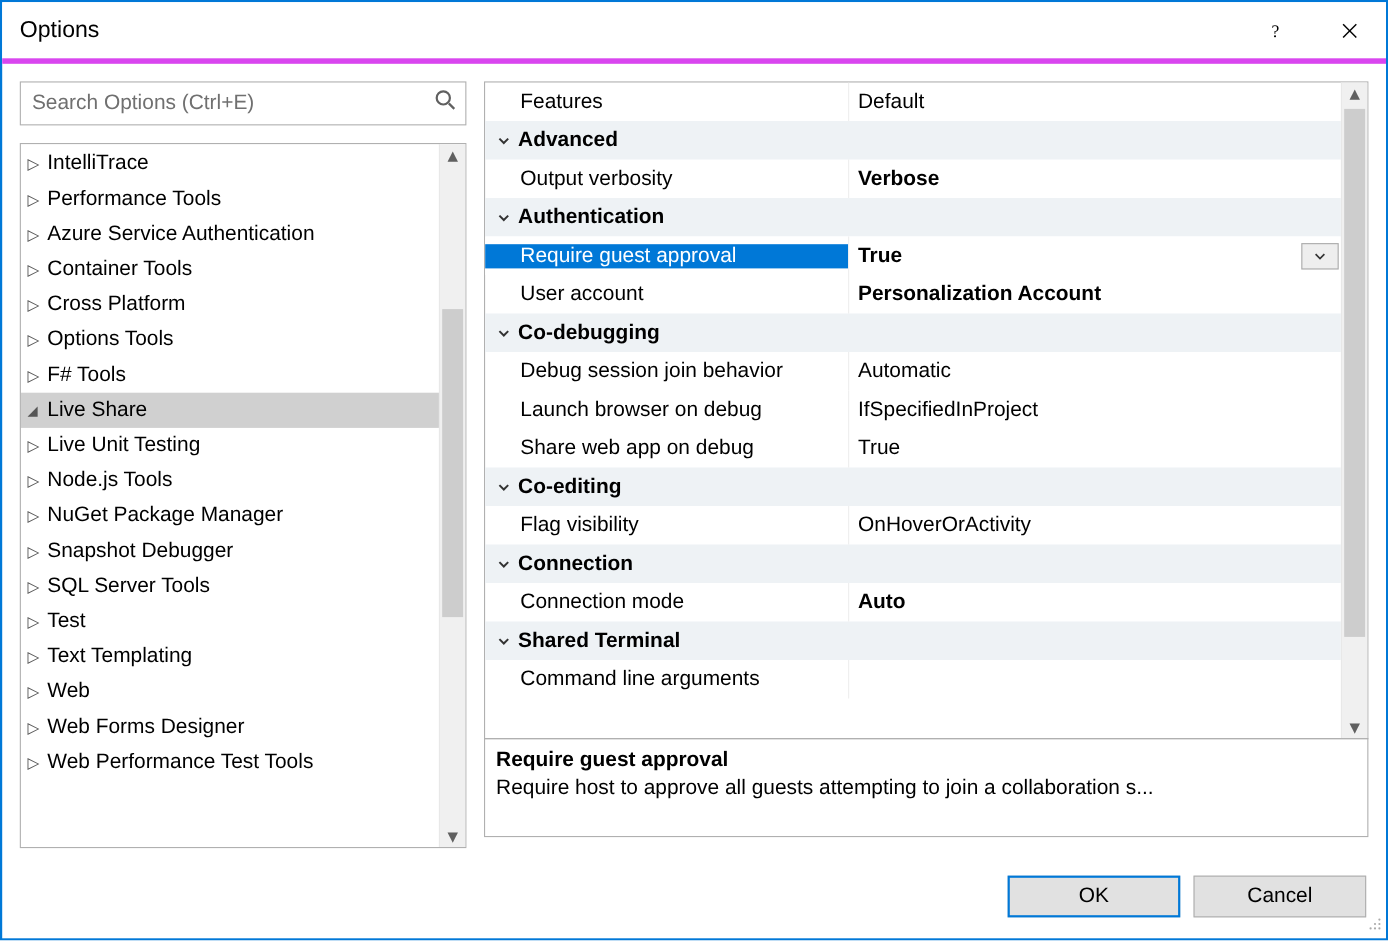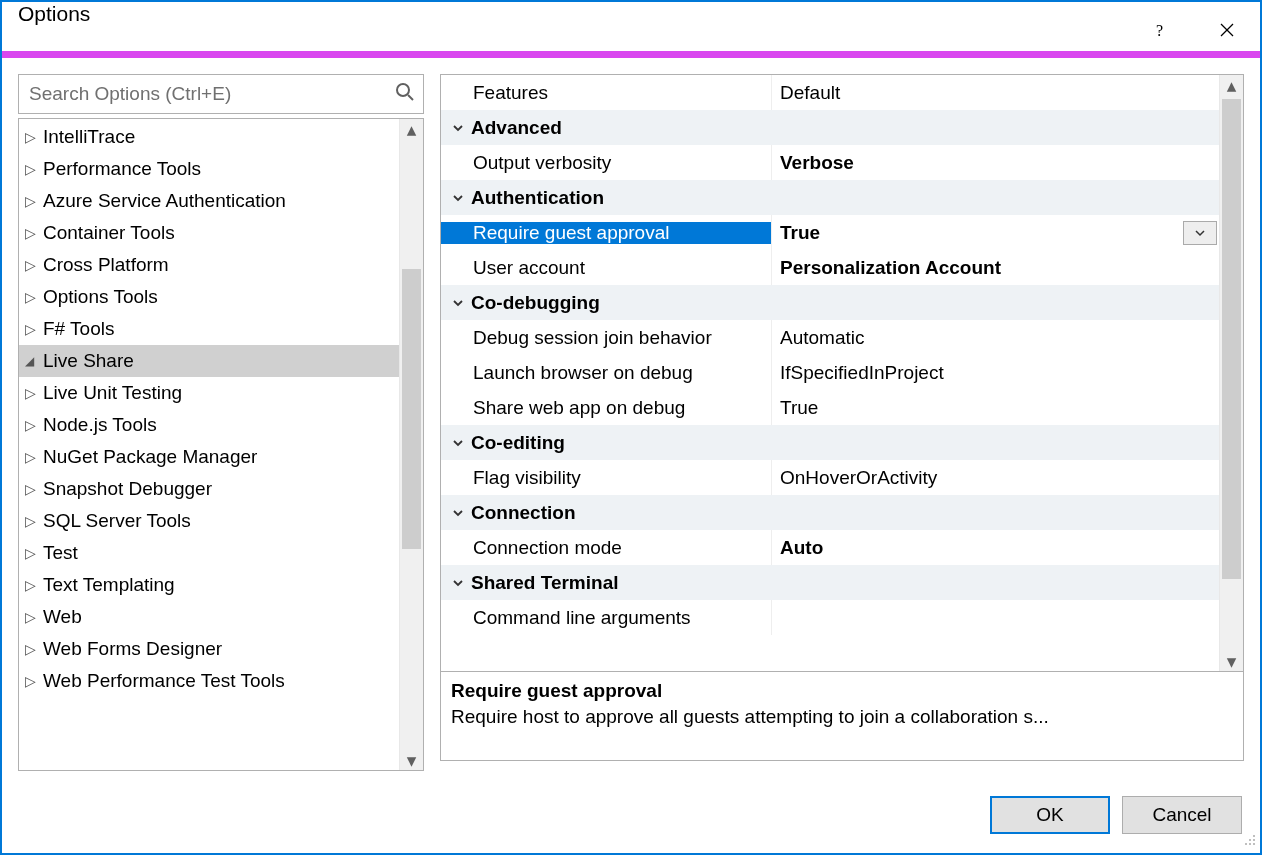--- a/index.html
+++ b/index.html
@@ -11,44 +11,45 @@
     color: #000;
   }
   .window {
     width: 1262px; height: 855px;
     border: 2px solid #0078d7;
     background: #fff;
     position: relative;
     display: flex; flex-direction: column;
   }
   .titlebar {
-    display: flex; align-items: flex-start;
+    display: flex; align-items: center;
     height: 56px; padding: 0 0 0 16px;
     background: #fff;
-    border-bottom: 7px solid #d946ef;
+    border-bottom: 5px solid #d946ef;
   }
   .titlebar .title { font-size: 21px; flex: 1; color: #000; }
   .titlebar .ctl {
     width: 66px; height: 56px;
     display: flex; align-items: center; justify-content: center;
     cursor: default; color: #000;
   }
   .titlebar .ctl svg { width: 16px; height: 16px; }
   .body {
     flex: 1;
     display: flex;
     padding: 16px;
     gap: 16px;
     min-height: 0;
   }
   
   .left {
     width: 406px;
     display: flex; flex-direction: column;
     min-height: 0;
+    gap: 12px;
   }
   .search-wrap {
     display: flex; align-items: center;
     border: 1px solid #b0b0b0;
     padding: 4px 8px;
     height: 40px;
     margin-bottom: 4px;
   }
   .search-wrap input {
     flex: 1; border: none; outline: none;
@@ -173,21 +174,21 @@
     height: 6px; margin-top:4px;
   }
   
   .footer {
     height: 66px;
     display: flex; align-items: center; justify-content: flex-end;
     padding: 0 18px 10px 0;
     gap: 12px;
   }
   .btn {
-    width: 120px; height: 38px;
+    width: 157px; height: 38px;
     background: #e1e1e1;
     border: 1px solid #adadad;
     font-family: inherit; font-size: 19px;
     cursor: default;
     display: flex; align-items:center; justify-content:center;
   }
   .btn.primary { border: 2px solid #0078d7; background:#e1e1e1; }
   .resize-grip {
     position: absolute; right: 4px; bottom: 4px;
     color: #bbb; font-size: 14px; pointer-events:none;

